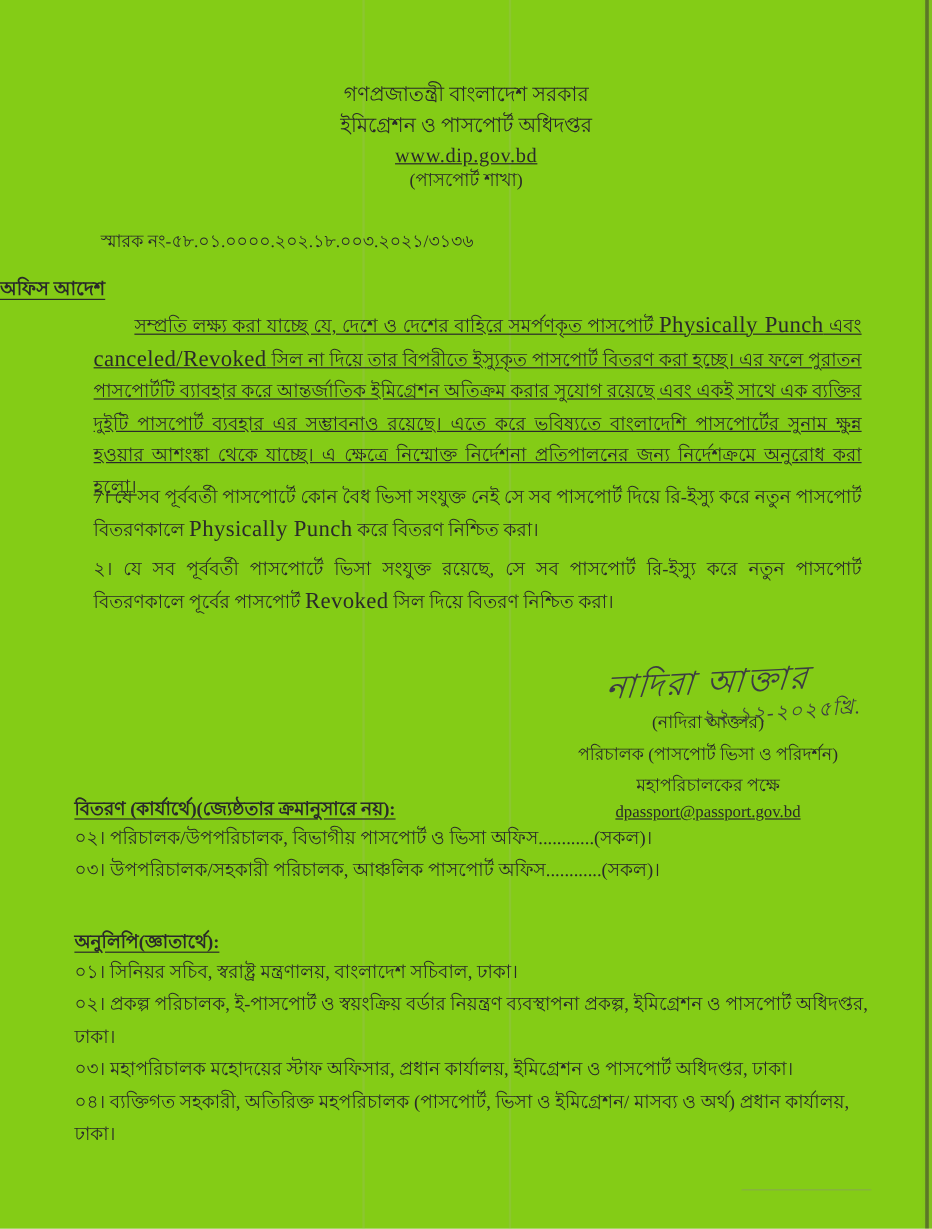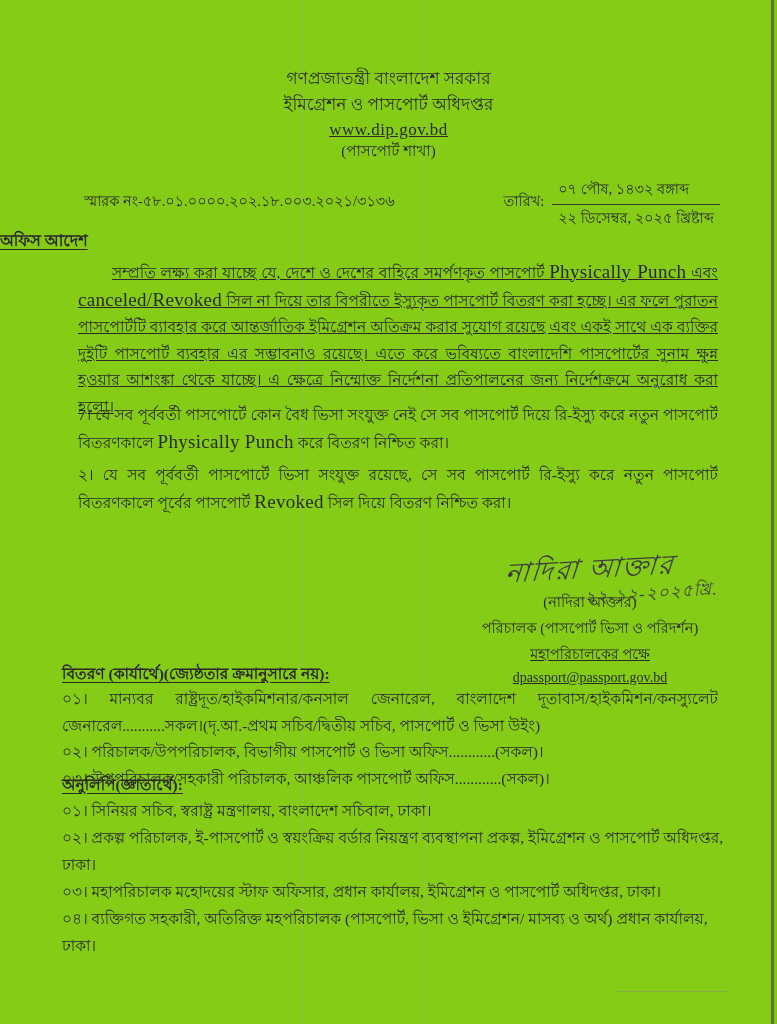--- a/index.html
+++ b/index.html
@@ -52,21 +52,21 @@
   
   .sig-block{position:absolute;left:440px;top:548px;width:300px;text-align:center;}
   .sig-hand{
     font-size:27px;color:#3c3c44;
     transform:rotate(-3deg) skewX(-8deg);
     display:inline-block;letter-spacing:2px;
     font-style:italic;
   }
   .sig-printed{font-size:14.5px;margin-top:-2px;}
   .sig-desg{font-size:14.5px;margin-top:2px;}
-  .sig-behalf{font-size:14.5px;margin-top:2px;text-decoration:underline;}
+  .sig-behalf{font-size:14.5px;margin-top:2px;}
   .sig-email{font-size:14px;margin-top:3px;text-decoration:underline;font-family:"Liberation Serif","DejaVu Serif",serif;}
   .sig-date-hand{
     position:absolute;left:584px;top:578px;width:190px;
     font-size:17px;color:#3c3c44;font-style:italic;letter-spacing:1px;
     transform:rotate(-4deg);text-align:left;
   }
 
   
   .dist-heading{position:absolute;left:62px;top:662px;font-size:15.5px;font-weight:bold;text-decoration:underline;text-underline-offset:3px;}
   .dist-list{position:absolute;left:62px;top:686px;width:656px;font-size:15.5px;line-height:26.5px;}
@@ -88,27 +88,20 @@
 
   <div class="letterhead">
     <div class="lh-govt">গণপ্রজাতন্ত্রী বাংলাদেশ সরকার</div>
     <div class="lh-dept">ইমিগ্রেশন ও পাসপোর্ট অধিদপ্তর</div>
     <div class="lh-web">www.dip.gov.bd</div>
     <div class="lh-branch">(পাসপোর্ট শাখা)</div>
   </div>
 
   <div class="memo-row">
     <div class="memo-no">স্মারক নং-৫৮.০১.০০০০.২০২.১৮.০০৩.২০২১/৩১৩৬</div>
-    <div class="date-wrap">
-      <div class="date-label">তারিখ:</div>
-      <div class="date-stack">
-        <div class="date-top">০৭ পৌষ, ১৪৩২ বঙ্গাব্দ</div>
-        <div class="date-bottom">২২ ডিসেম্বর, ২০২৫ খ্রিষ্টাব্দ</div>
-      </div>
-    </div>
   </div>
 
   <div class="order-title">
     <span>অফিস আদেশ</span>
   </div>
 
   <div class="body-text para1">
     <span>সম্প্রতি লক্ষ্য করা যাচ্ছে যে, দেশে ও দেশের বাহিরে সমর্পণকৃত পাসপোর্ট </span><span class="latin">Physically Punch</span><span> এবং </span><span class="latin">canceled/Revoked</span><span> সিল না দিয়ে তার বিপরীতে ইস্যুকৃত পাসপোর্ট বিতরণ করা হচ্ছে। এর ফলে পুরাতন পাসপোর্টটি ব্যাবহার করে আন্তর্জাতিক ইমিগ্রেশন অতিক্রম করার সুযোগ রয়েছে এবং একই সাথে এক ব্যক্তির দুইটি পাসপোর্ট ব্যবহার এর সম্ভাবনাও রয়েছে। এতে করে ভবিষ্যতে বাংলাদেশি পাসপোর্টের সুনাম ক্ষুন্ন হওয়ার আশংঙ্কা থেকে যাচ্ছে। এ ক্ষেত্রে নিম্মোক্ত নির্দেশনা প্রতিপালনের জন্য নির্দেশক্রমে অনুরোধ করা হলো।</span>
   </div>
 
@@ -124,21 +117,20 @@
     <div class="sig-hand">নাদিরা আক্তার</div>
     <div class="sig-printed">(নাদিরা আক্তার)</div>
     <div class="sig-desg">পরিচালক (পাসপোর্ট ভিসা ও পরিদর্শন)</div>
     <div class="sig-behalf">মহাপরিচালকের পক্ষে</div>
     <div class="sig-email">dpassport@passport.gov.bd</div>
   </div>
   <div class="sig-date-hand">২২-১২-২০২৫খ্রি.</div>
 
   <div class="dist-heading">বিতরণ (কার্যার্থে)(জ্যেষ্ঠতার ক্রমানুসারে নয়):</div>
   <div class="dist-list">
-    <div class="item1">০১। মান্যবর রাষ্ট্রদূত/হাইকমিশনার/কনসাল জেনারেল, বাংলাদেশ দূতাবাস/হাইকমিশন/কনস্যুলেট জেনারেল...........সকল।(দৃ.আ.-প্রথম সচিব/দ্বিতীয় সচিব, পাসপোর্ট ও ভিসা উইং)</div>
     <div>০২। পরিচালক/উপপরিচালক, বিভাগীয় পাসপোর্ট ও ভিসা অফিস............(সকল)।</div>
     <div>০৩। উপপরিচালক/সহকারী পরিচালক, আঞ্চলিক পাসপোর্ট অফিস............(সকল)।</div>
   </div>
 
   <div class="copy-heading">অনুলিপি(জ্ঞাতার্থে):</div>
   <div class="copy-list">
     <div>০১। সিনিয়র সচিব, স্বরাষ্ট্র মন্ত্রণালয়, বাংলাদেশ সচিবাল, ঢাকা।</div>
     <div>০২। প্রকল্প পরিচালক, ই-পাসপোর্ট ও স্বয়ংক্রিয় বর্ডার নিয়ন্ত্রণ ব্যবস্থাপনা প্রকল্প, ইমিগ্রেশন ও পাসপোর্ট অধিদপ্তর, ঢাকা।</div>
     <div>০৩। মহাপরিচালক মহোদয়ের স্টাফ অফিসার, প্রধান কার্যালয়, ইমিগ্রেশন ও পাসপোর্ট অধিদপ্তর, ঢাকা।</div>
     <div>০৪। ব্যক্তিগত সহকারী, অতিরিক্ত মহপরিচালক (পাসপোর্ট, ভিসা ও ইমিগ্রেশন/ মাসব্য ও অর্থ) প্রধান কার্যালয়, ঢাকা।</div>

